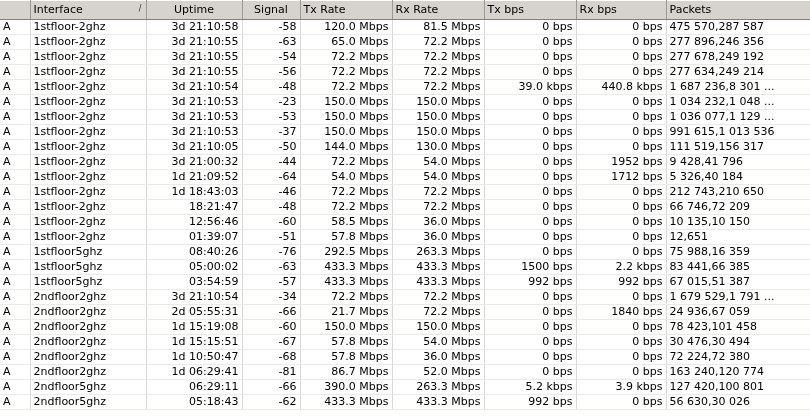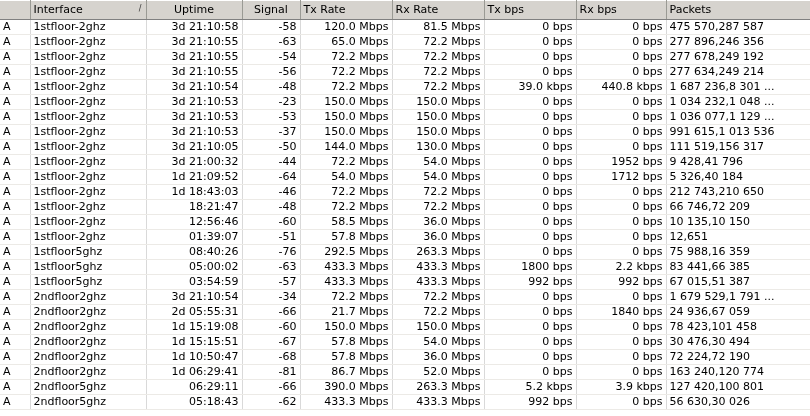--- a/index.html
+++ b/index.html
@@ -290,21 +290,21 @@
           <td class="num">0 bps</td>
           <td>75 988,16 359</td>
         </tr>
         <tr>
           <td class="flag">A</td>
           <td class="iface">1stfloor5ghz</td>
           <td class="num">05:00:02</td>
           <td class="num">-63</td>
           <td class="num">433.3 Mbps</td>
           <td class="num">433.3 Mbps</td>
-          <td class="num">1800 bps</td>
+          <td class="num">1500 bps</td>
           <td class="num">2.2 kbps</td>
           <td>83 441,66 385</td>
         </tr>
         <tr>
           <td class="flag">A</td>
           <td class="iface">1stfloor5ghz</td>
           <td class="num">03:54:59</td>
           <td class="num">-57</td>
           <td class="num">433.3 Mbps</td>
           <td class="num">433.3 Mbps</td>
@@ -358,21 +358,21 @@
         </tr>
         <tr>
           <td class="flag">A</td>
           <td class="iface">2ndfloor2ghz</td>
           <td class="num">1d 10:50:47</td>
           <td class="num">-68</td>
           <td class="num">57.8 Mbps</td>
           <td class="num">36.0 Mbps</td>
           <td class="num">0 bps</td>
           <td class="num">0 bps</td>
-          <td>72 224,72 190</td>
+          <td>72 224,72 380</td>
         </tr>
         <tr>
           <td class="flag">A</td>
           <td class="iface">2ndfloor2ghz</td>
           <td class="num">1d 06:29:41</td>
           <td class="num">-81</td>
           <td class="num">86.7 Mbps</td>
           <td class="num">52.0 Mbps</td>
           <td class="num">0 bps</td>
           <td class="num">0 bps</td>

